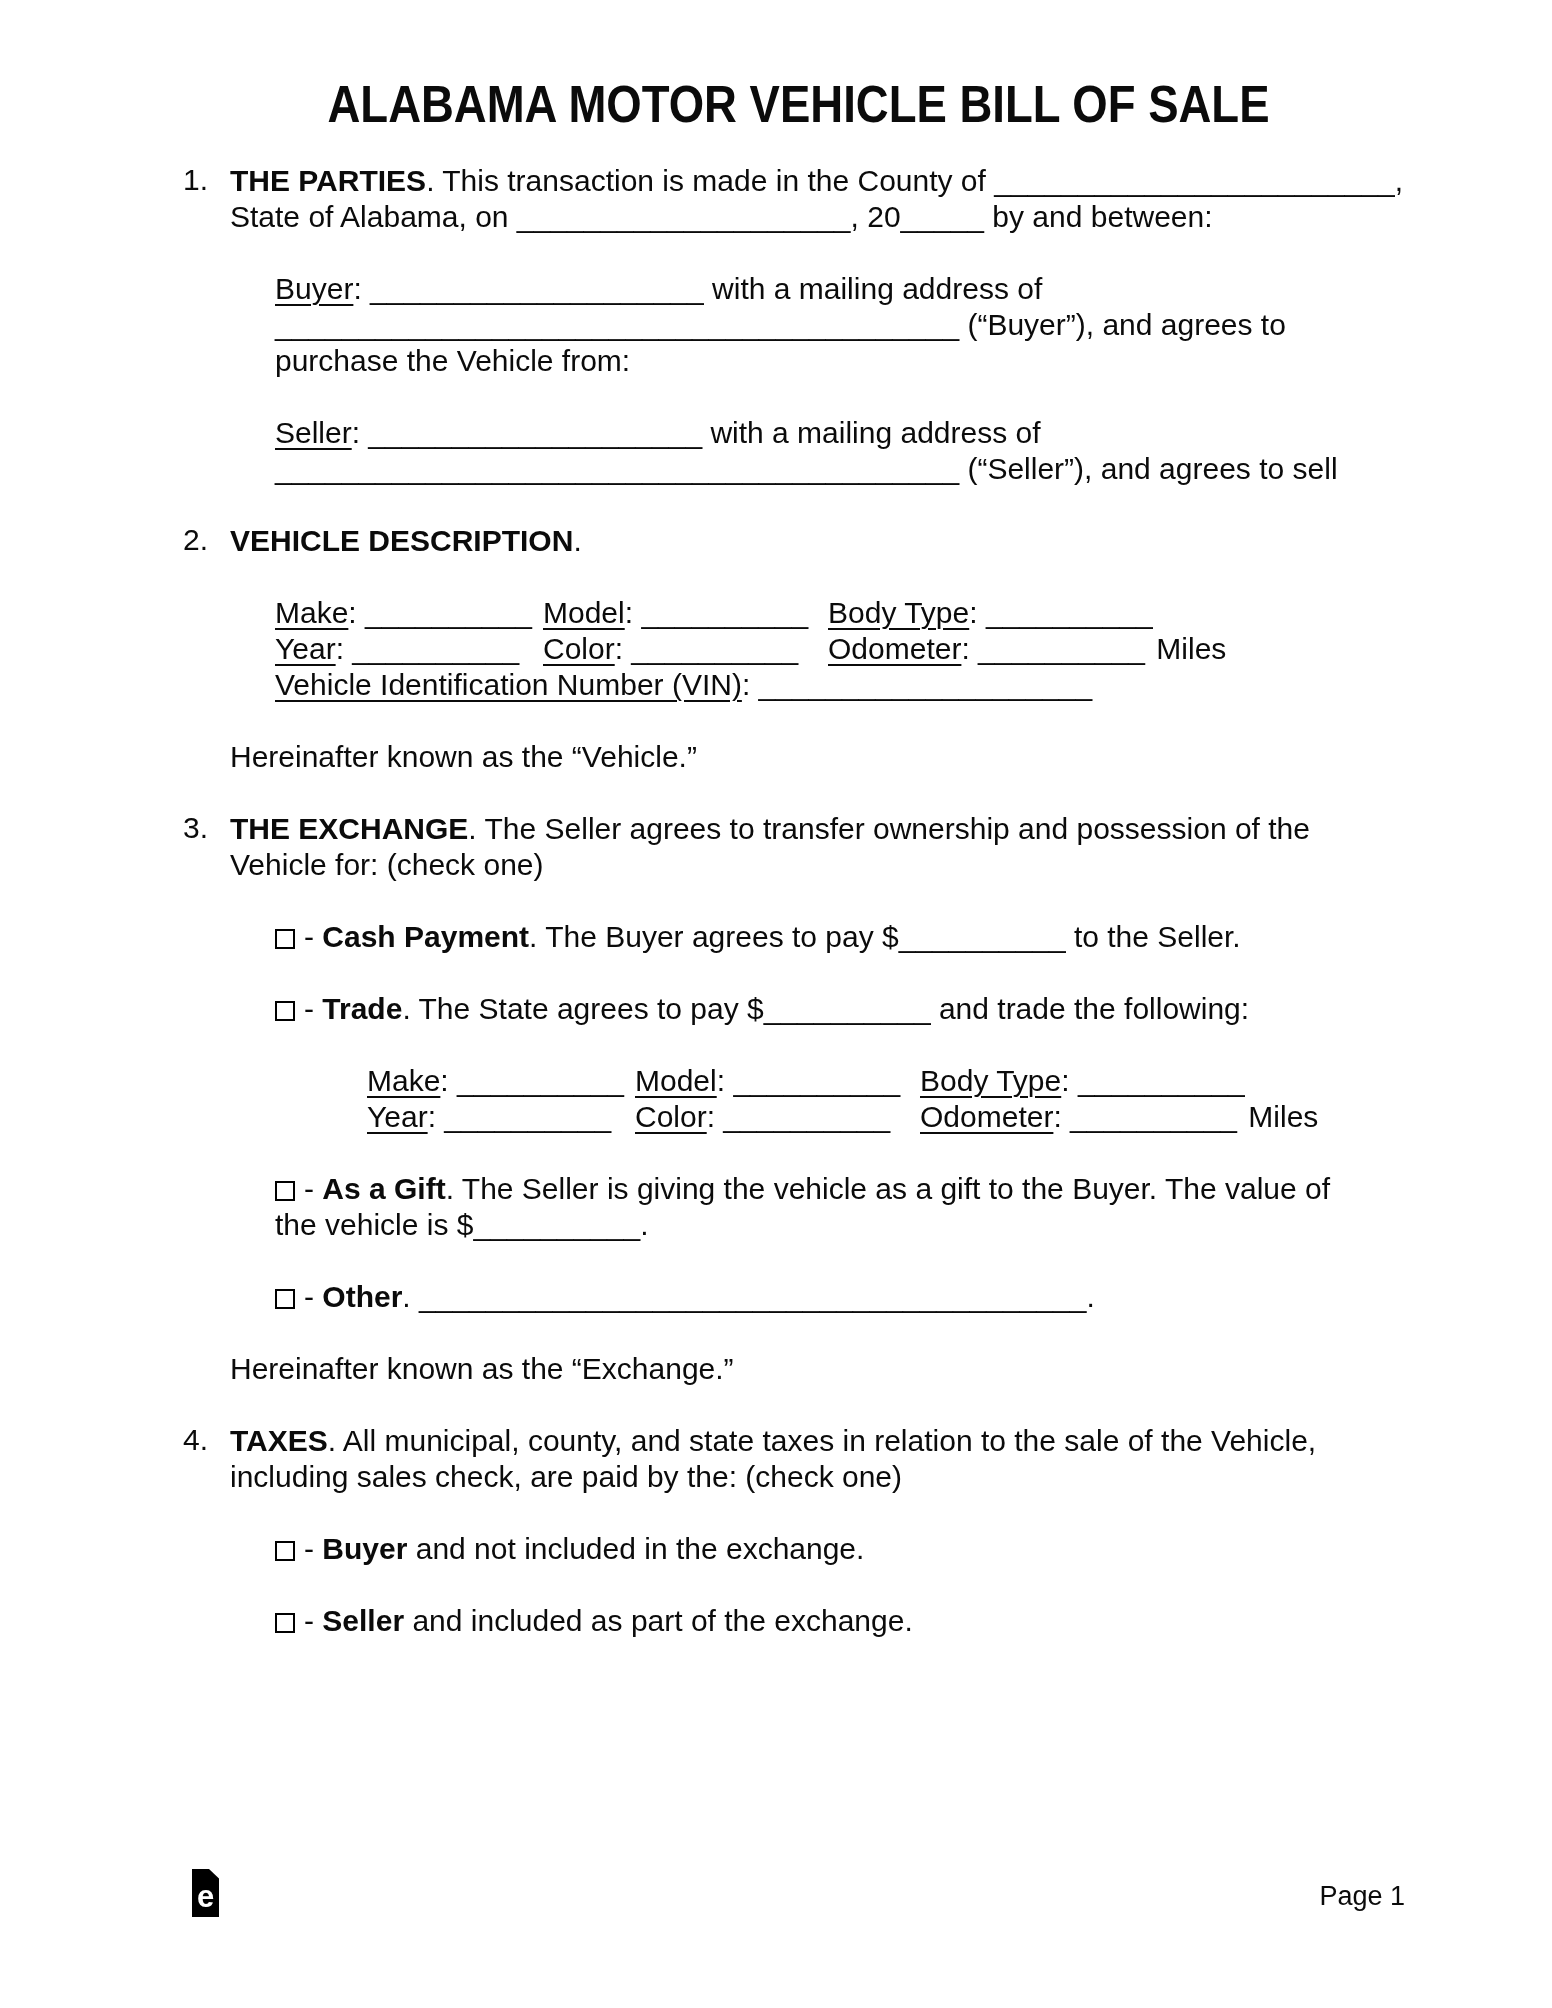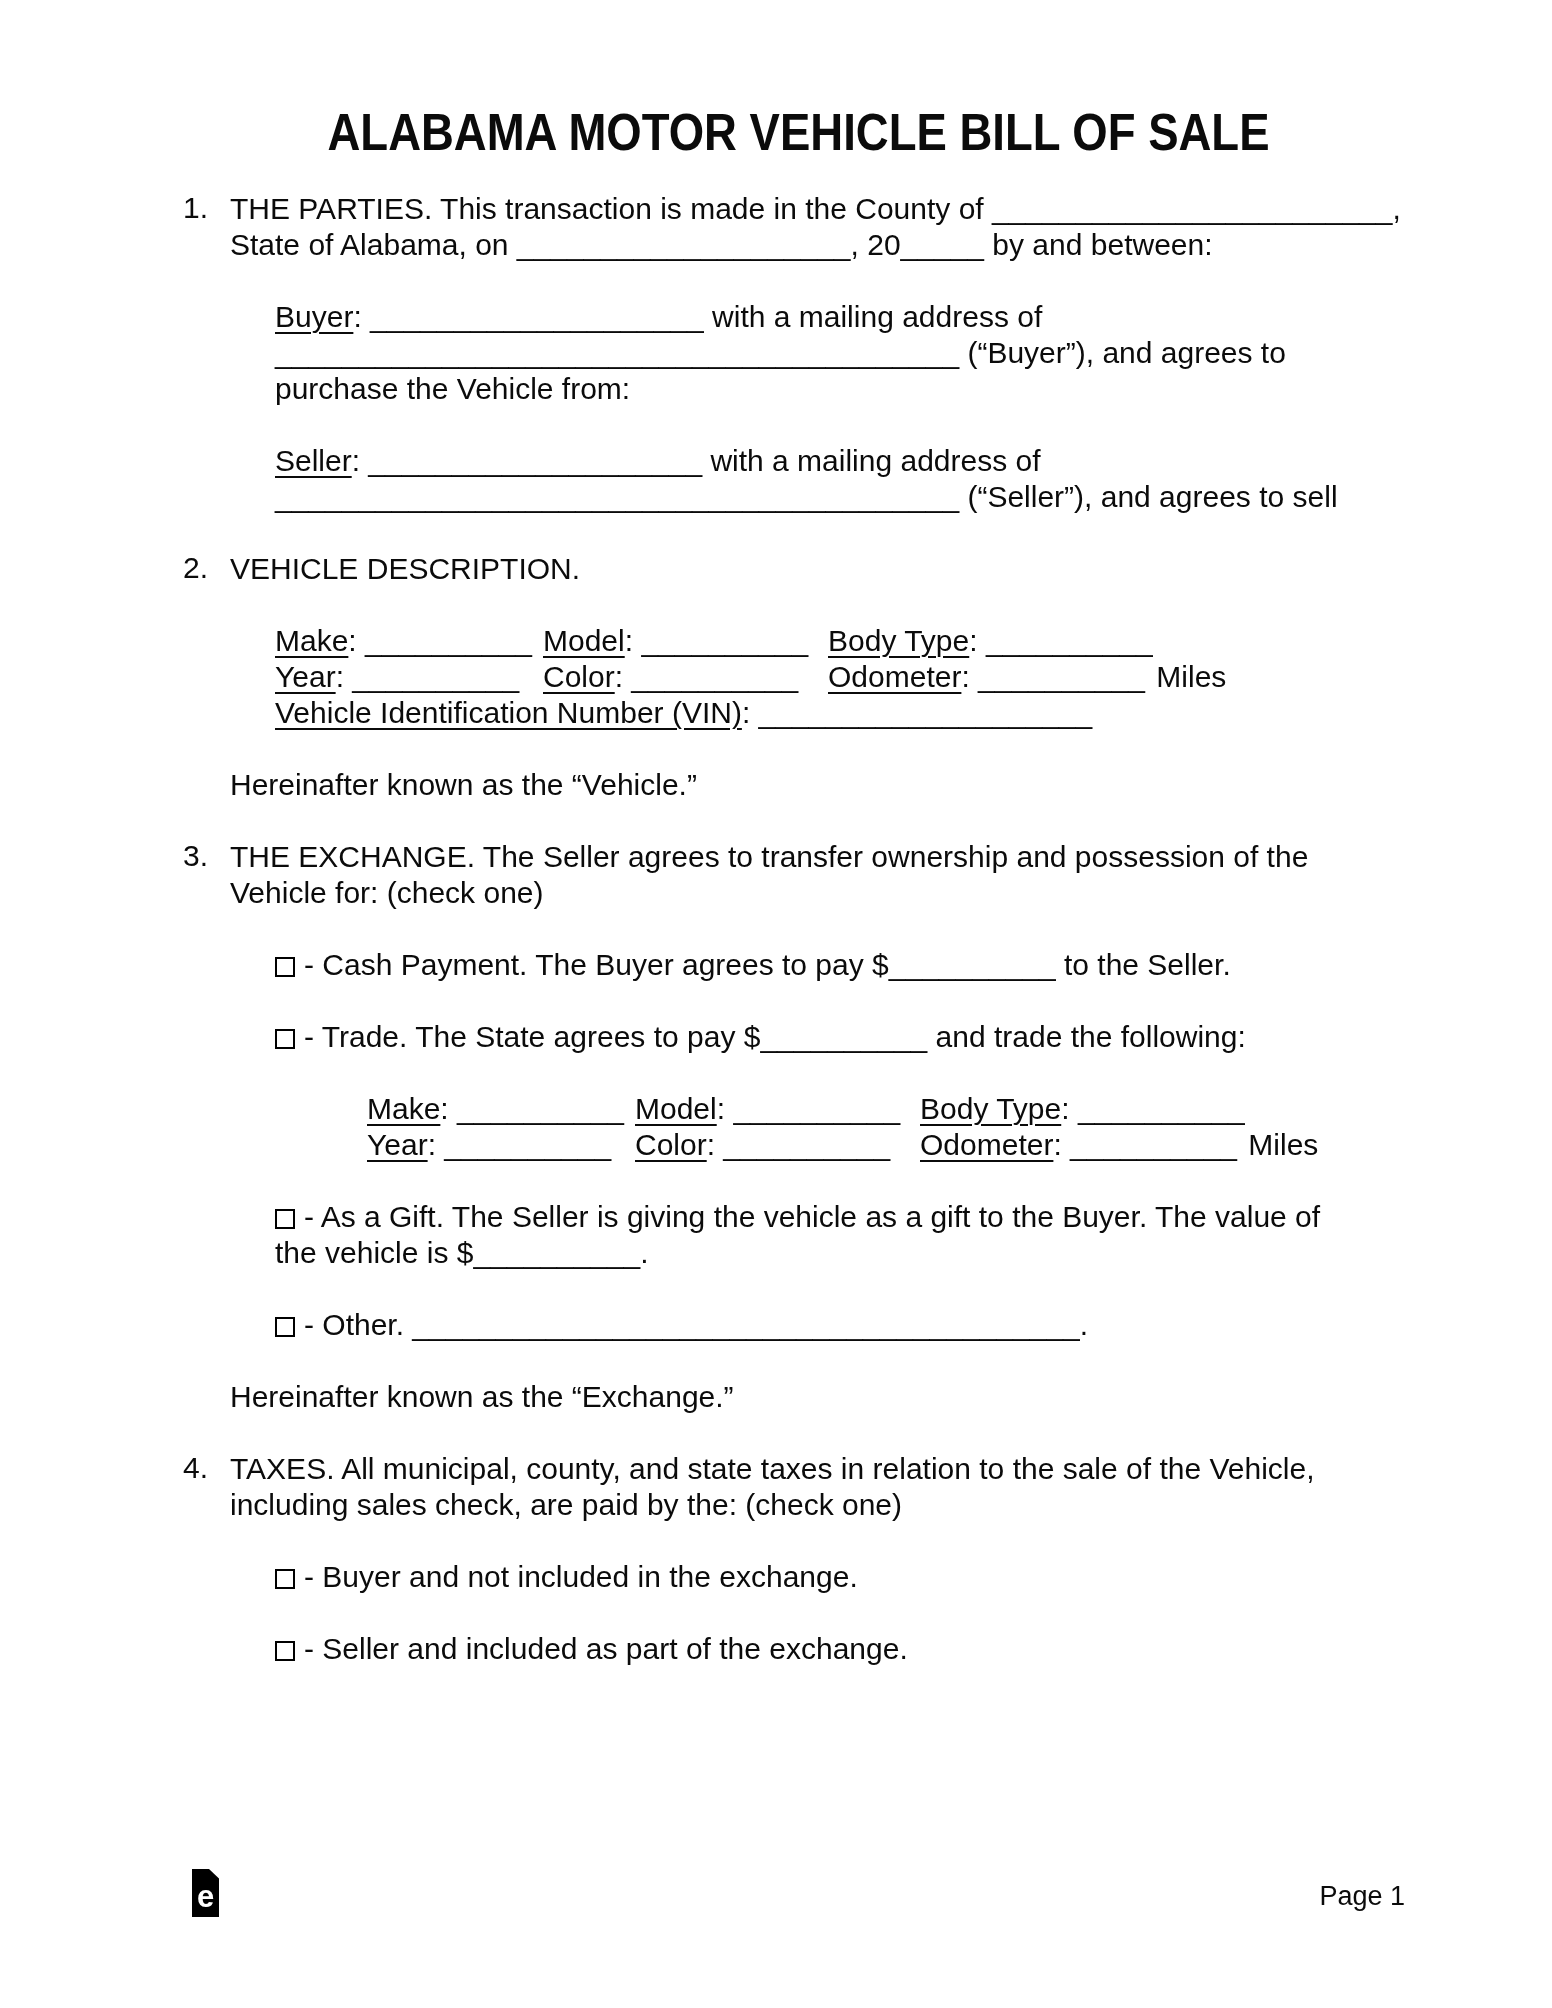--- a/index.html
+++ b/index.html
@@ -4,37 +4,37 @@
 <style>
   html,body{margin:0;padding:0;background:#ffffff;}
   .page{
     position:relative;
     width:1552px;height:2008px;
     background:#ffffff;
     font-family:"Liberation Sans", sans-serif;
     font-size:30px;color:#0b0b0b;
     overflow:hidden;
   }
-  .content{padding:104px 138px 0 183px;}
+  .content{padding:76px 138px 0 183px;}
   .title{
     margin:0 0 31px 0;
     font-size:52px;font-weight:700;
     line-height:56px;text-align:center;
     transform:scaleX(0.875);
     white-space:nowrap;
     letter-spacing:0px;
   }
   .section{display:flex;}
   .num{flex:none;width:47px;}
   .body{flex:1;min-width:0;}
   .line{height:36px;line-height:36px;white-space:nowrap;}
   .gap{height:36px;}
   .ind1{margin-left:45px;}
   .ind2{margin-left:137px;}
-  .b{font-weight:400;}
+  .b{font-weight:700;}
   .ul{text-decoration:underline;text-decoration-thickness:2px;text-underline-offset:5px;}
   .cb{
     display:inline-block;width:20px;height:20px;
     border:2.5px solid #000;box-sizing:border-box;
     vertical-align:-2px;margin-right:9px;background:#fff;
   }
   .cell{display:inline-block;}
   .c1{width:268px;}
   .c2{width:285px;}
   .c3{width:320px;}

